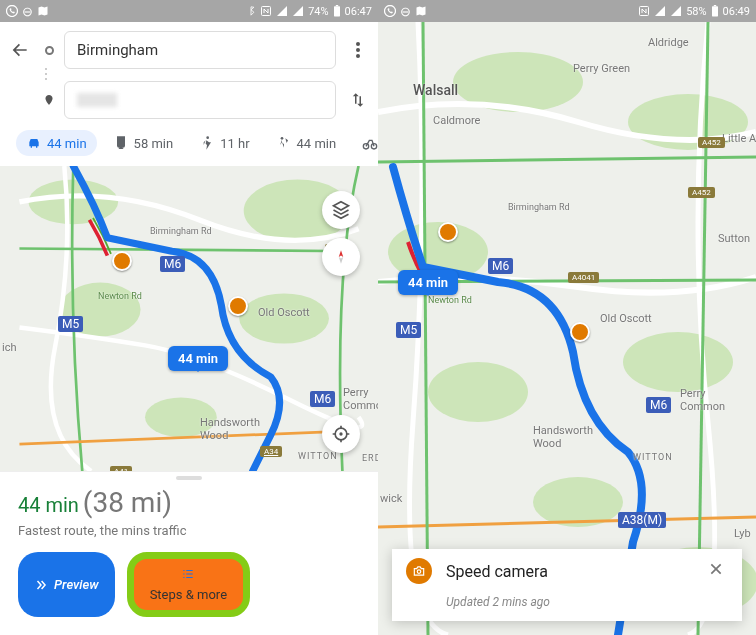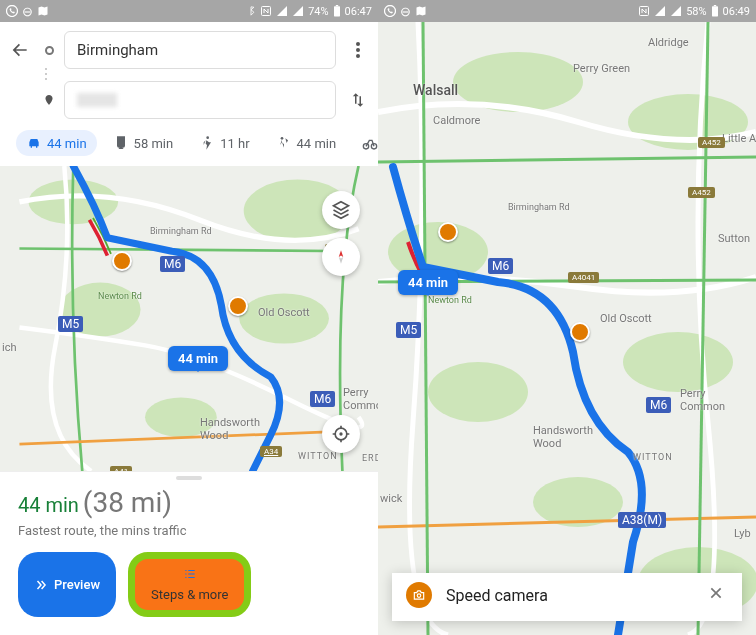--- a/index.html
+++ b/index.html
@@ -31,21 +31,21 @@
   .motorway-badge { position:absolute; background:#3b5db8; color:#fff; font-size:12px; padding:1px 4px; border-radius:2px; }
   .aroad-badge { position:absolute; background:#8a7a3a; color:#fff; font-size:8px; padding:1px 4px; border-radius:2px; }
   .fab { position:absolute; width:38px; height:38px; background:#fff; border-radius:50%; box-shadow:0 2px 5px rgba(0,0,0,.25); display:flex; align-items:center; justify-content:center; cursor:pointer; }
   .bottom-card { background:#fff; padding:14px 18px 18px; border-top:1px solid #eee; position:relative; }
   .handle { position:absolute; top:4px; left:50%; transform:translateX(-50%); width:26px; height:4px; background:#ddd; border-radius:2px; }
   .summary-time { font-size:20px; color:#188038; font-weight:400; }
   .summary-dist { font-size:28px; color:#777; }
   .summary-desc { font-size:13px; color:#777; margin-top:4px; }
   .card-actions { display:flex; gap:12px; margin-top:14px; }
   .pill-btn { display:flex; align-items:center; gap:6px; padding:8px 16px; border-radius:20px; font-size:13px; cursor:pointer; }
-  .pill-primary { background:#1a73e8; color:#fff; font-weight:500; }
+  .pill-primary { background:#1a73e8; color:#fff; font-weight:500;font-style:italic; }
   .pill-secondary { background:#f97316; border:7px solid #84cc16; color:#333;flex-direction:column; }
   .toast { position:absolute; left:14px; right:14px; bottom:14px; background:#fff; border-radius:0; box-shadow:0 2px 12px rgba(0,0,0,.2); padding:8px 14px 12px; }
   .toast-row { display:flex; align-items:center; gap:14px; }
   .toast-icon { width:26px; height:26px; background:#e07a00; border-radius:50%; display:flex; align-items:center; justify-content:center; }
   .toast-title { font-size:16px; color:#222; flex:1; }
   .toast-close { cursor:pointer; padding:4px; }
   .toast-sub { font-size:12px; color:#888; font-style:italic; margin-top:10px; margin-left:40px; }
 </style>
 </head>
 <body>
@@ -356,15 +356,16 @@
               <circle cx="12" cy="13" r="3" fill="none" stroke="#fff" stroke-width="2"></circle>
             </svg>
         </div>
         <div class="toast-title">Speed camera</div>
         <div class="toast-close">
           <svg width="16" height="16" viewBox="0 0 24 24">
               <path d="M5 5l14 14M19 5L5 19" stroke="#777" stroke-width="2.5"></path>
             </svg>
         </div>
       </div>
+      <div class="toast-sub">Updated 2 mins ago</div>
     </div>
   </div>
 </div>
 
 </body></html>

